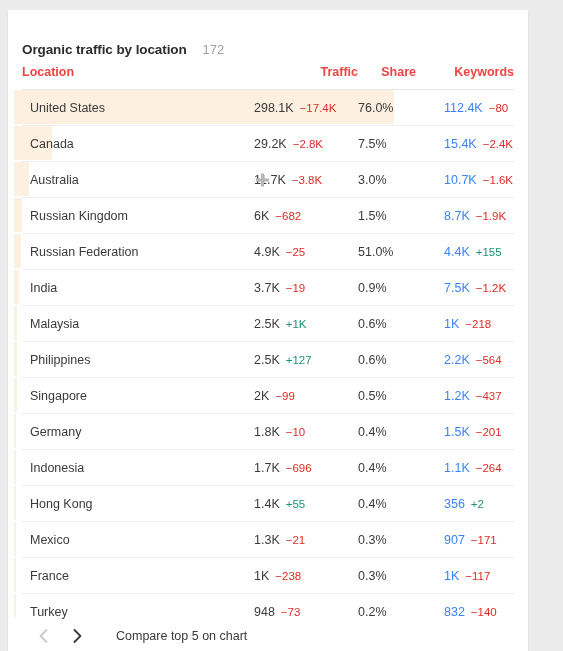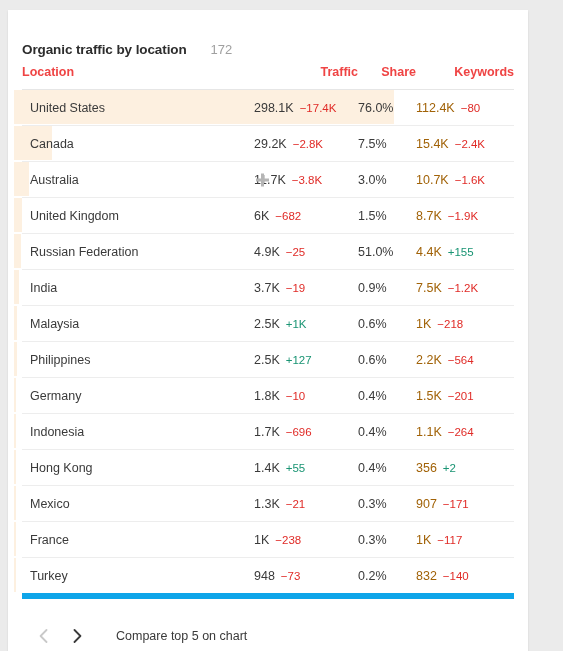--- a/index.html
+++ b/index.html
@@ -34,21 +34,21 @@
   }
   .card-title {
     font-size: 13.5px;
     font-weight: bold;
     color: #2d2d2d;
     letter-spacing: -0.1px;
   }
   .card-count {
     font-size: 13px;
     color: #a0a0a0;
-    margin-left: 24px;
+    margin-left: 16px;
   }
 
   
   .tbl {
     width: 492px;
     margin: 0 14px;
     border-collapse: collapse;
     table-layout: fixed;
   }
   .tbl th {
@@ -80,21 +80,21 @@
     padding-left: 8px;
     text-align: left;
     color: #3a3a3a;
   }
   td.c-traffic, td.c-share, td.c-keywords { text-align: left; }
   td.c-traffic  { padding-right: 2px; }
   td.c-share    { padding-right: 2px; }
   td.c-keywords { padding-right: 6px; }
 
   .val      { color: #3a3a3a; }
-  .val-link { color: #a16207; }
+  .val-link { color: #3b82f6; margin-left: 28px; }
   .delta    { margin-left: 6px; font-size: 11.5px; }
   .delta.neg { color: #e02b27; }
   .delta.pos { color: #199473; }
 
   .cell-txt { position: relative; z-index: 2; }
 
   
   .bar {
     position: absolute;
     left: 0;
@@ -181,21 +181,21 @@
           <td class="c-share"><span class="cell-txt val">7.5%</span></td>
           <td class="c-keywords"><span class="cell-txt val-link">15.4K</span><span class="cell-txt delta neg">−2.4K</span></td>
         </tr>
         <tr>
           <td class="c-loc"><div class="bar" style="width: 15px; left: -8px;"></div><span class="cell-txt">Australia</span><span class="plus-icon"></span></td>
           <td class="c-traffic"><span class="cell-txt val">11.7K</span><span class="cell-txt delta neg">−3.8K</span></td>
           <td class="c-share"><span class="cell-txt val">3.0%</span></td>
           <td class="c-keywords"><span class="cell-txt val-link">10.7K</span><span class="cell-txt delta neg">−1.6K</span></td>
         </tr>
         <tr>
-          <td class="c-loc"><div class="bar" style="width: 7.5px; left: -8px;"></div><span class="cell-txt">United Kingdom</span></td>
+          <td class="c-loc"><div class="bar" style="width: 7.5px; left: -8px;"></div><span class="cell-txt">Russian Kingdom</span></td>
           <td class="c-traffic"><span class="cell-txt val">6K</span><span class="cell-txt delta neg">−682</span></td>
           <td class="c-share"><span class="cell-txt val">1.5%</span></td>
           <td class="c-keywords"><span class="cell-txt val-link">8.7K</span><span class="cell-txt delta neg">−1.9K</span></td>
         </tr>
         <tr>
           <td class="c-loc"><div class="bar" style="width: 6.5px; left: -8px;"></div><span class="cell-txt">Russian Federation</span></td>
           <td class="c-traffic"><span class="cell-txt val">4.9K</span><span class="cell-txt delta neg">−25</span></td>
           <td class="c-share"><span class="cell-txt val">51.0%</span></td>
           <td class="c-keywords"><span class="cell-txt val-link">4.4K</span><span class="cell-txt delta pos">+155</span></td>
         </tr>
@@ -209,20 +209,26 @@
           <td class="c-loc"><div class="bar" style="width: 3px; left: -8px;"></div><span class="cell-txt">Malaysia</span></td>
           <td class="c-traffic"><span class="cell-txt val">2.5K</span><span class="cell-txt delta pos">+1K</span></td>
           <td class="c-share"><span class="cell-txt val">0.6%</span></td>
           <td class="c-keywords"><span class="cell-txt val-link">1K</span><span class="cell-txt delta neg">−218</span></td>
         </tr>
         <tr>
           <td class="c-loc"><div class="bar" style="width: 3px; left: -8px;"></div><span class="cell-txt">Philippines</span></td>
           <td class="c-traffic"><span class="cell-txt val">2.5K</span><span class="cell-txt delta pos">+127</span></td>
           <td class="c-share"><span class="cell-txt val">0.6%</span></td>
           <td class="c-keywords"><span class="cell-txt val-link">2.2K</span><span class="cell-txt delta neg">−564</span></td>
+        </tr>
+        <tr>
+          <td class="c-loc"><div class="bar" style="width: 2.5px; left: -8px;"></div><span class="cell-txt">Singapore</span></td>
+          <td class="c-traffic"><span class="cell-txt val">2K</span><span class="cell-txt delta neg">−99</span></td>
+          <td class="c-share"><span class="cell-txt val">0.5%</span></td>
+          <td class="c-keywords"><span class="cell-txt val-link">1.2K</span><span class="cell-txt delta neg">−437</span></td>
         </tr>
         <tr>
           <td class="c-loc"><div class="bar" style="width: 2px; left: -8px;"></div><span class="cell-txt">Germany</span></td>
           <td class="c-traffic"><span class="cell-txt val">1.8K</span><span class="cell-txt delta neg">−10</span></td>
           <td class="c-share"><span class="cell-txt val">0.4%</span></td>
           <td class="c-keywords"><span class="cell-txt val-link">1.5K</span><span class="cell-txt delta neg">−201</span></td>
         </tr>
         <tr>
           <td class="c-loc"><div class="bar" style="width: 2px; left: -8px;"></div><span class="cell-txt">Indonesia</span></td>
           <td class="c-traffic"><span class="cell-txt val">1.7K</span><span class="cell-txt delta neg">−696</span></td>

